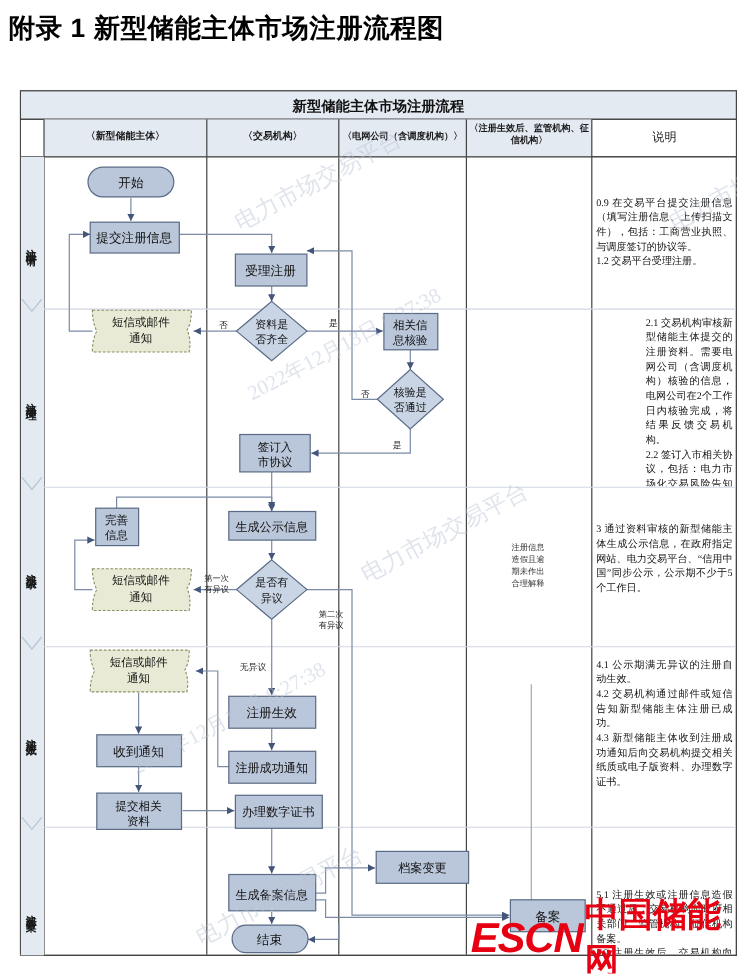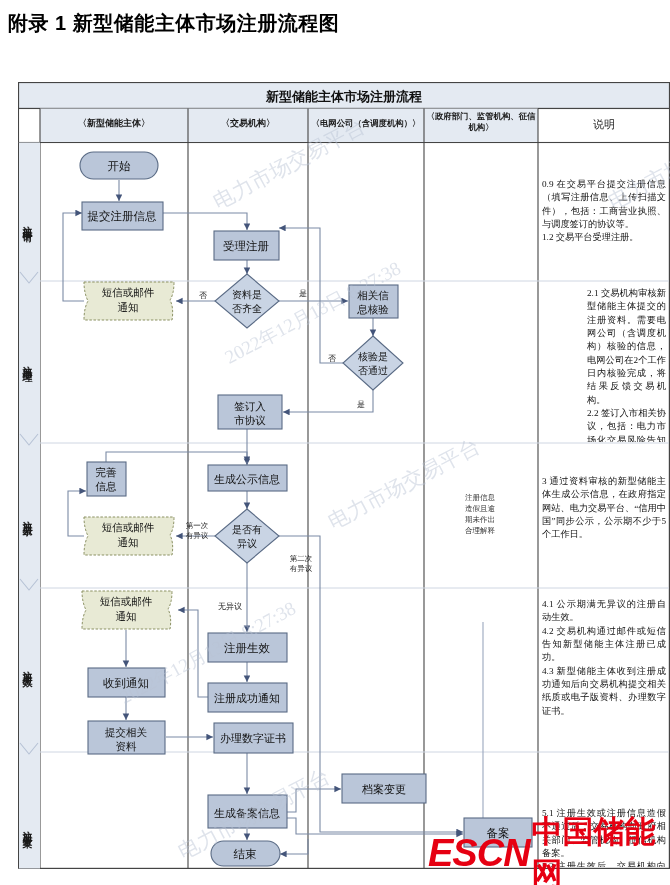--- a/index.html
+++ b/index.html
@@ -1,17 +1,17 @@
 <!DOCTYPE html>
 <html><head>
 <meta charset="utf-8">
 <style>
   html,body{margin:0;padding:0;background:#fff;}
   body{width:670px;height:885px;position:relative;font-family:"Liberation Serif","DejaVu Serif",serif;-webkit-font-smoothing:antialiased;}
-  #page-title{position:absolute;left:8px;top:10px;font-size:20px;font-weight:bold;color:#000;font-family:"Liberation Sans","DejaVu Sans",sans-serif;letter-spacing:.5px;text-align:center;}
+  #page-title{position:absolute;left:8px;top:10px;font-size:24px;font-weight:bold;color:#000;font-family:"Liberation Sans","DejaVu Sans",sans-serif;letter-spacing:.5px;text-align:center;}
   #chart-frame{position:absolute;left:18px;top:82px;width:652px;height:559px;}
   svg{display:block;}
   .wm{position:absolute;pointer-events:none;color:#b9c3d4;opacity:.45;font-family:"Liberation Serif",serif;white-space:nowrap;}
   #escn{position:absolute;left:428px;top:832px;height:42px;display:flex;align-items:center;}
   #escn .e1{font-family:"Liberation Sans","DejaVu Sans",sans-serif;font-weight:bold;font-style:italic;font-size:38px;color:#e60012;letter-spacing:-1px;}
   #escn .e2{font-family:"Liberation Sans","DejaVu Sans",sans-serif;font-weight:bold;font-size:31px;color:#e60012;margin-left:2px;}
 </style>
 </head>
 <body>
 
@@ -36,21 +36,21 @@
   <line x1="170" y1="26.5" x2="170" y2="786" stroke="#444" stroke-width="1.1"></line>
   <line x1="290" y1="26.5" x2="290" y2="786" stroke="#444" stroke-width="1.1"></line>
   <line x1="406" y1="26.5" x2="406" y2="786" stroke="#444" stroke-width="1.1"></line>
   <line x1="520" y1="26.5" x2="520" y2="786" stroke="#444" stroke-width="1.1"></line>
   <line x1="0.5" y1="60.5" x2="651" y2="60.5" stroke="#444" stroke-width="1.1"></line>
 
   <text x="96" y="44" text-anchor="middle" font-size="9" font-weight="bold" fill="#1a1a1a" font-family="Liberation Serif, serif">〈新型储能主体〉</text>
   <text x="230" y="44" text-anchor="middle" font-size="9" font-weight="bold" fill="#1a1a1a" font-family="Liberation Serif, serif">〈交易机构〉</text>
   <text x="348" y="44" text-anchor="middle" font-size="8.4" font-weight="bold" fill="#1a1a1a" font-family="Liberation Serif, serif">〈电网公司（含调度机构）〉</text>
   <foreignObject x="408" y="28" width="110" height="32">
-    <div xmlns="http://www.w3.org/1999/xhtml" style="font:bold 8.4px 'Liberation Serif',serif;color:#1a1a1a;text-align:center;line-height:1.25;padding-top:2px;">〈政府部门、监管机构、征信机构〉</div>
+    <div xmlns="http://www.w3.org/1999/xhtml" style="font:bold 8.4px 'Liberation Serif',serif;color:#1a1a1a;text-align:center;line-height:1.25;padding-top:2px;">〈注册生效后、监管机构、征信机构〉</div>
   </foreignObject>
   <text x="586" y="46" text-anchor="middle" font-size="11" fill="#1a1a1a" font-family="Liberation Serif, serif">说明</text>
 
   <rect x="0.5" y="60.5" width="21.5" height="726" fill="#e4eaf2"></rect>
   <line x1="0.5" y1="60.5" x2="0.5" y2="786" stroke="#444" stroke-width="1"></line>
 
   <line x1="22" y1="199" x2="651" y2="199" stroke="#cfd6e2" stroke-width="1"></line>
   <line x1="22" y1="361" x2="651" y2="361" stroke="#cfd6e2" stroke-width="1"></line>
   <line x1="22" y1="506" x2="651" y2="506" stroke="#cfd6e2" stroke-width="1"></line>
   <line x1="22" y1="670" x2="651" y2="670" stroke="#cfd6e2" stroke-width="1"></line>

